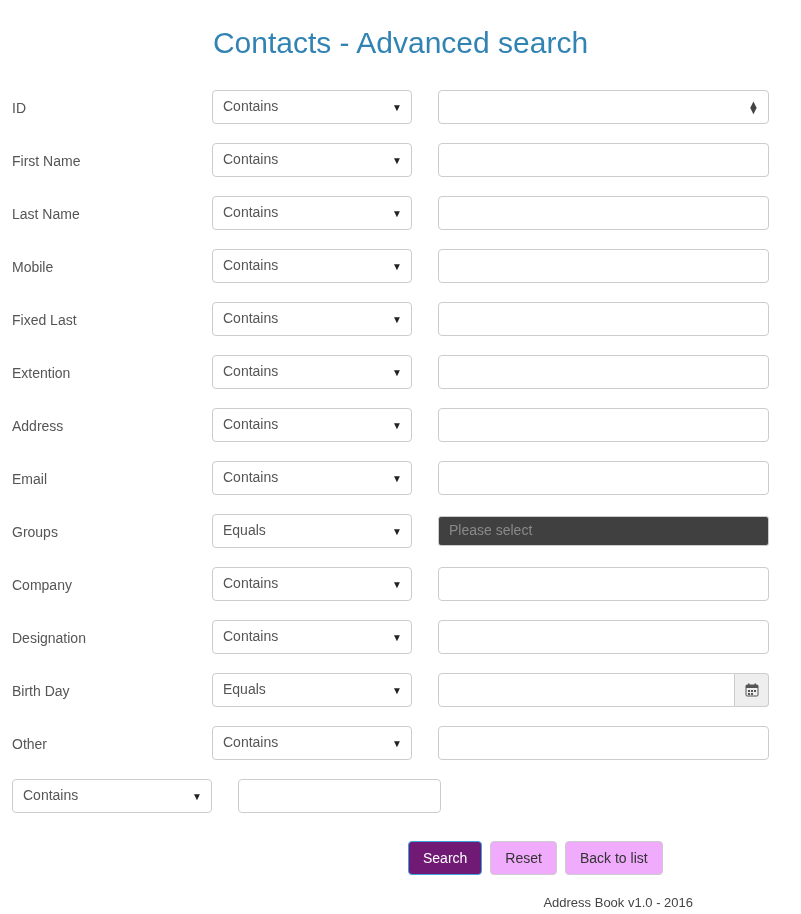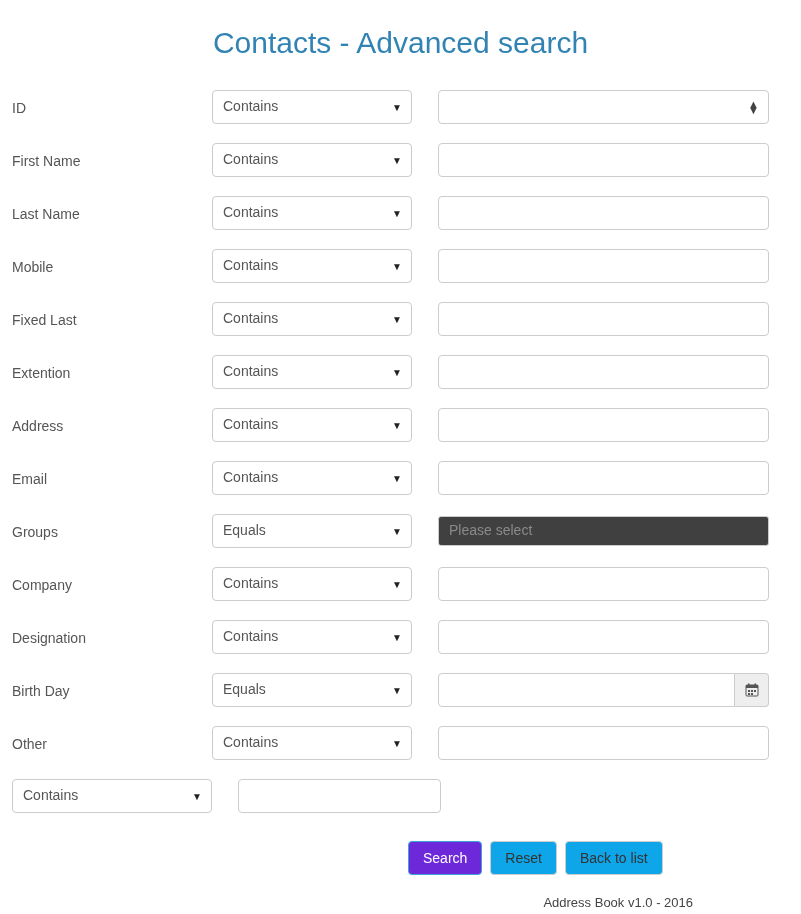--- a/index.html
+++ b/index.html
@@ -123,27 +123,27 @@
     gap: 8px;
     margin-top: 28px;
     margin-bottom: 18px;
   }
   .btn {
     display: inline-block;
     padding: 8px 14px;
     font-size: 14px;
     border-radius: 4px;
     border: 1px solid #ccc;
-    background: #0ea5e9;
+    background: #f0abfc;
     color: #333;
     cursor: pointer;
     font-family: inherit;
   }
   .btn-primary {
-    background: #6d28d9;
+    background: #701a75;
     border-color: #3da3de;
     color: #fff;
   }
   .footer {
     text-align: right;
     padding: 2px 108px 10px 0;
     font-size: 13px;
     color: #444;
   }
   .cal-icon svg { width: 14px; height: 14px; }

